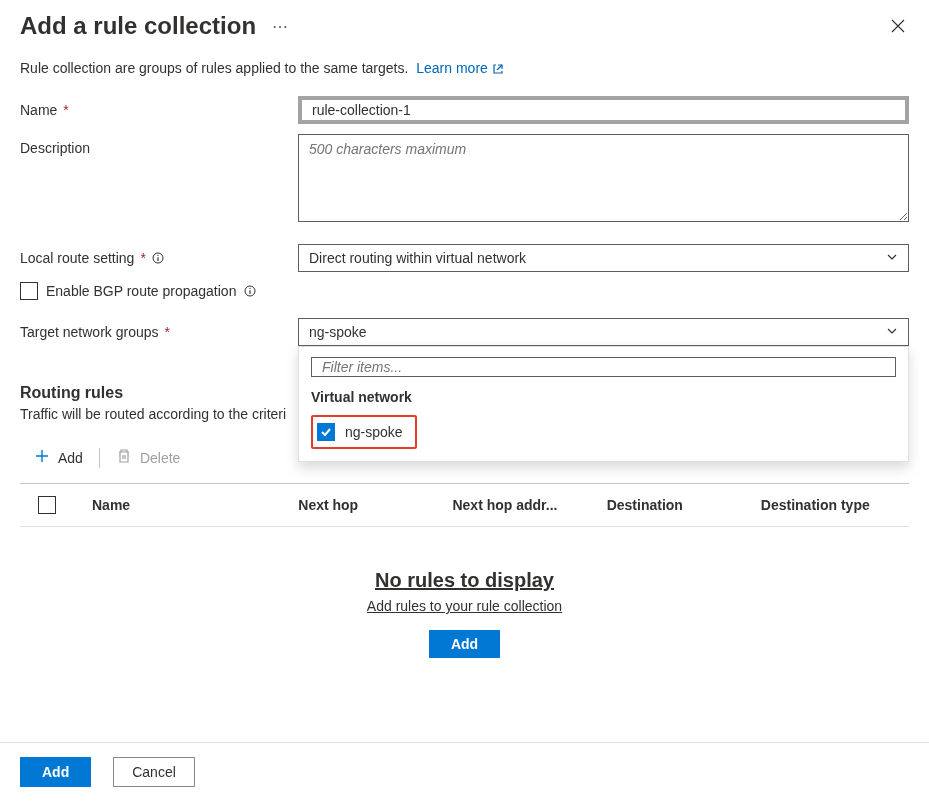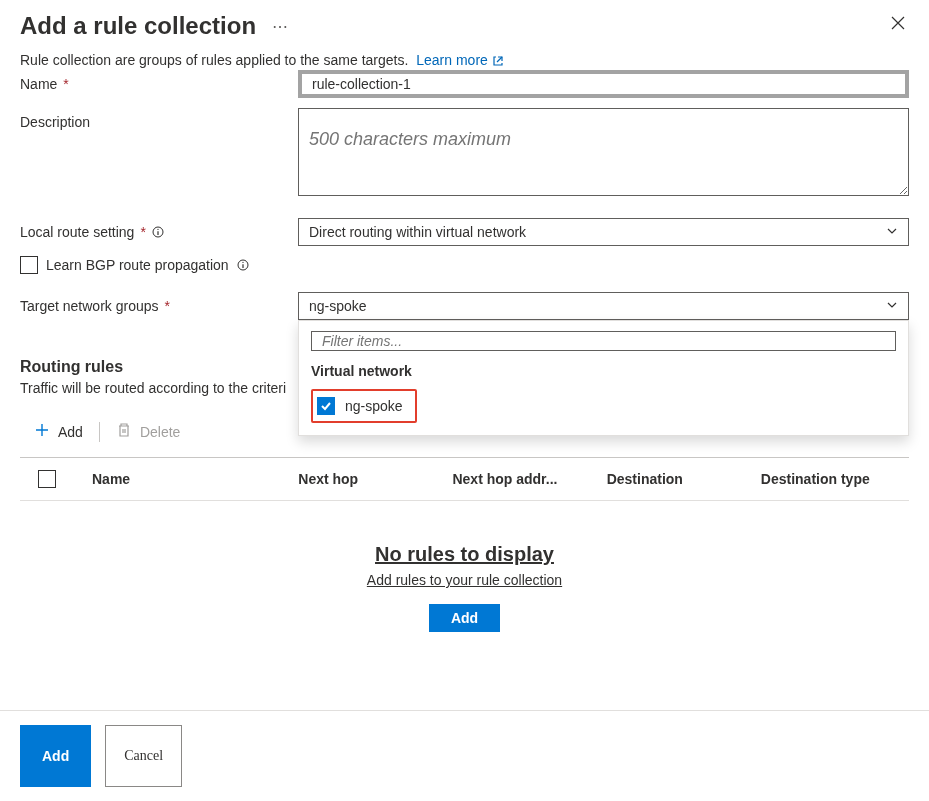--- a/index.html
+++ b/index.html
@@ -10,23 +10,23 @@
       background: #fff;
       width: 929px;
       height: 801px;
       position: relative;
     }
     .panel {
       padding: 12px 20px 0 20px;
     }
     .header {
       display: flex;
-      align-items: flex-start;
+      align-items: flex-end;
       justify-content: space-between;
-      margin-bottom: 12px;
+      margin-bottom: 20px;
     }
     .header-left {
       display: flex;
       align-items: center;
       gap: 16px;
     }
     .title {
       font-size: 24px;
       font-weight: 600;
       color: #323130;
@@ -36,20 +36,21 @@
       font-size: 16px;
       letter-spacing: 1px;
       cursor: pointer;
     }
     .close-icon {
       cursor: pointer;
       padding: 4px;
     }
     .close-icon svg { width: 14px; height: 14px; }
     .intro {
+      margin-bottom: 18px;
       color: #323130;
     }
     .intro a {
       color: #0067b8;
       text-decoration: none;
       margin-left: 4px;
     }
     .ext-icon { display: inline-block; margin-left: 4px; vertical-align: -2px; }
     .ext-icon svg { width: 12px; height: 12px; }
     .form-row {
@@ -79,23 +80,23 @@
       height: 28px;
       padding: 0 10px;
       font-family: inherit;
       font-size: 14px;
       color: #323130;
     }
     .textarea {
       flex: 1;
       border: 1px solid #605e5c;
       min-height: 88px;
-      padding: 20px 10px;
+      padding: 6px 10px;
       font-family: inherit;
-      font-size: 18px;
+      font-size: 14px;
       font-style: italic;
       color: #605e5c;
       resize: both;
     }
     .select {
       flex: 1;
       border: 1px solid #605e5c;
       height: 28px;
       padding: 0 10px;
       display: flex;
@@ -240,24 +241,25 @@
       padding: 6px 22px;
       font-family: inherit;
       font-size: 14px;
       cursor: pointer;
       font-weight: 600;
     }
     .btn-secondary {
       background: #fff;
       color: #323130;
       border: 1px solid #8a8886;
-      padding: 22px 18px;
-      font-family: Liberation Serif, serif;
-      font-size: 14px;
-      cursor: pointer;
+      padding: 6px 18px;
+      font-family: Liberation Sans, sans-serif;
+      font-size: 14px;
+      cursor: pointer;
+      margin-left: 8px;
     }
     .footer {
       position: absolute;
       bottom: 0;
       left: 0;
       right: 0;
       border-top: 1px solid #e1dfdd;
       padding: 14px 20px;
       display: flex;
       gap: 14px;
@@ -319,21 +321,21 @@
     <div class="select">
       <span>Direct routing within virtual network</span>
       <span class="chevron"><svg viewBox="0 0 12 12" fill="none" stroke="#323130" stroke-width="1.2">
             <path d="M2 4 L6 8 L10 4"></path>
           </svg></span>
     </div>
   </div>
 
   <div class="checkbox-row">
     <div class="checkbox"></div>
-    <span>Learn BGP route propagation</span>
+    <span>Enable BGP route propagation</span>
     <span class="info-icon">
         <svg viewBox="0 0 12 12" fill="none" stroke="#323130" stroke-width="1">
           <circle cx="6" cy="6" r="5"></circle>
           <path d="M6 5.2 V9" stroke-width="1.2"></path>
           <circle cx="6" cy="3.4" r="0.6" fill="#323130" stroke="none"></circle>
         </svg>
       </span>
   </div>
 
   <div class="form-row">

